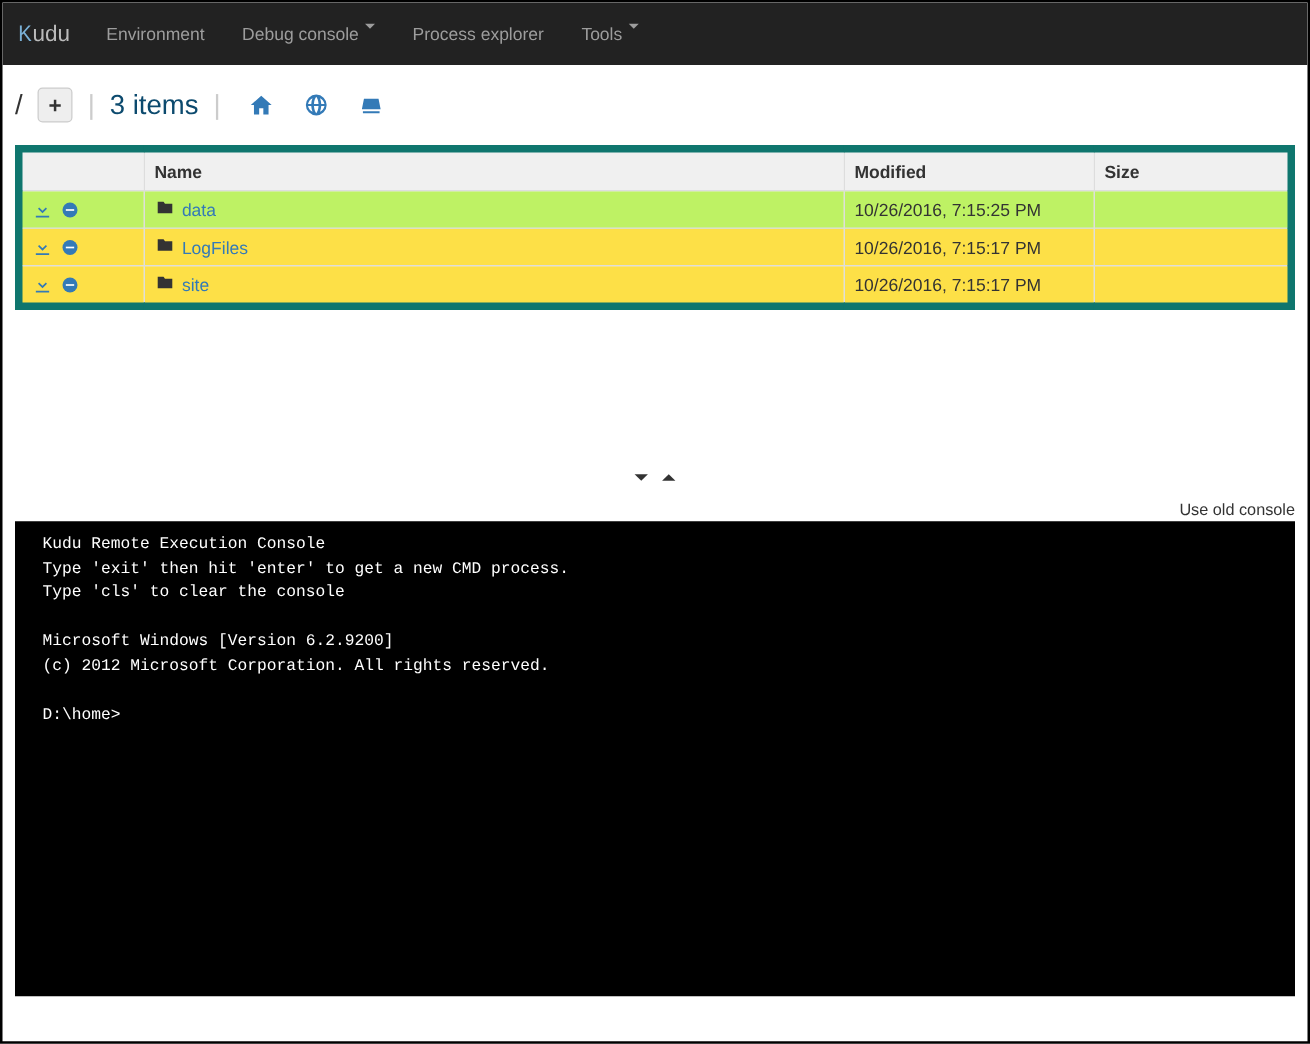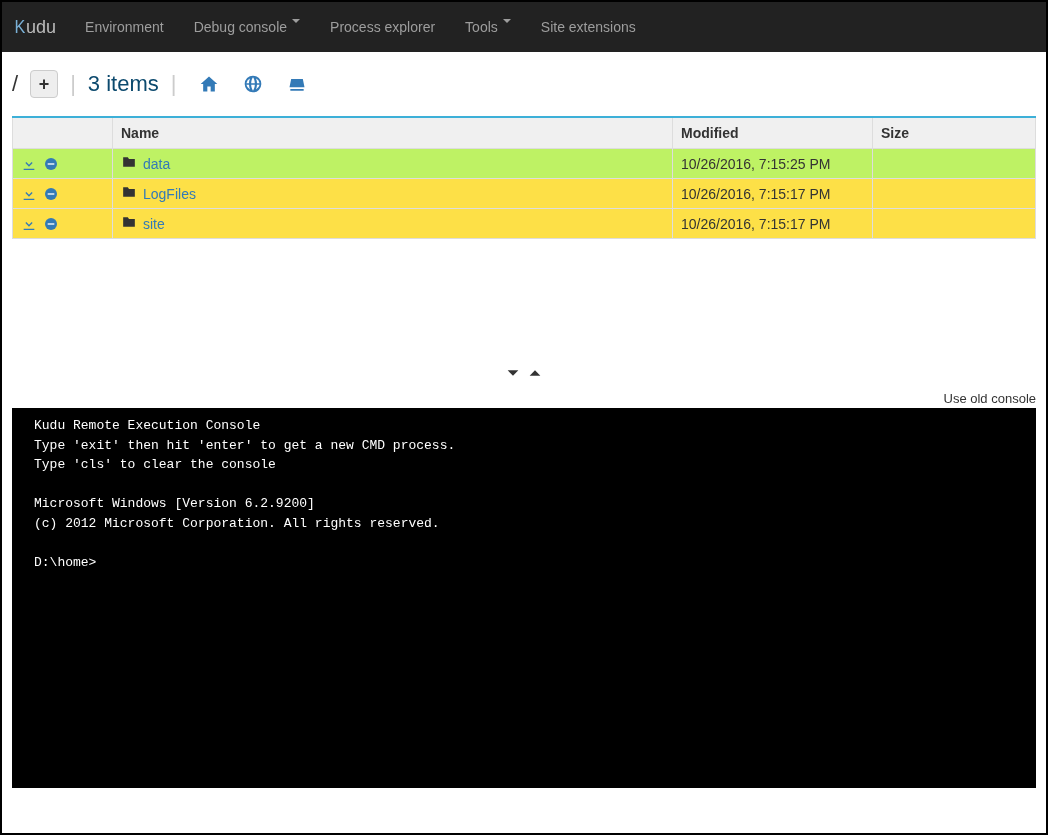--- a/index.html
+++ b/index.html
@@ -76,21 +76,21 @@
       cursor: pointer;
       width: 22px; height: 22px;
       display: inline-flex; align-items: center; justify-content: center;
       margin-left: 10px;
     }
     .icon-link svg { width: 20px; height: 20px; fill: #337ab7; }
     table.file-table {
       width: calc(100% - 20px);
       margin: 0 10px;
       border-collapse: collapse;
-      border: 1px solid #0f766e;
+      border: 6px solid #0f766e;
     }
     table.file-table thead th {
       background: #f0f0f0;
       border: 1px solid #ddd;
       padding: 7px 8px;
       text-align: left;
       font-weight: bold;
       font-size: 14px;
       border-top: 2px solid #3db0d8;
     }
@@ -152,23 +152,20 @@
       <span>Debug console</span>
       <span class="caret"></span>
     </span>
   <span class="navbar-item">
       <span>Process explorer</span>
     </span>
   <span class="navbar-item">
       <span>Tools</span>
       <span class="caret"></span>
     </span>
-  <span class="navbar-item">
-      <span>Site extensions</span>
-    </span>
 </div>
 
 <div class="content">
   <div class="toolbar">
     <span class="slash">/</span>
     <button class="add-btn">
       <span>+</span>
     </button>
     <span class="sep">|</span>
     <span class="items-count">3 items</span>

